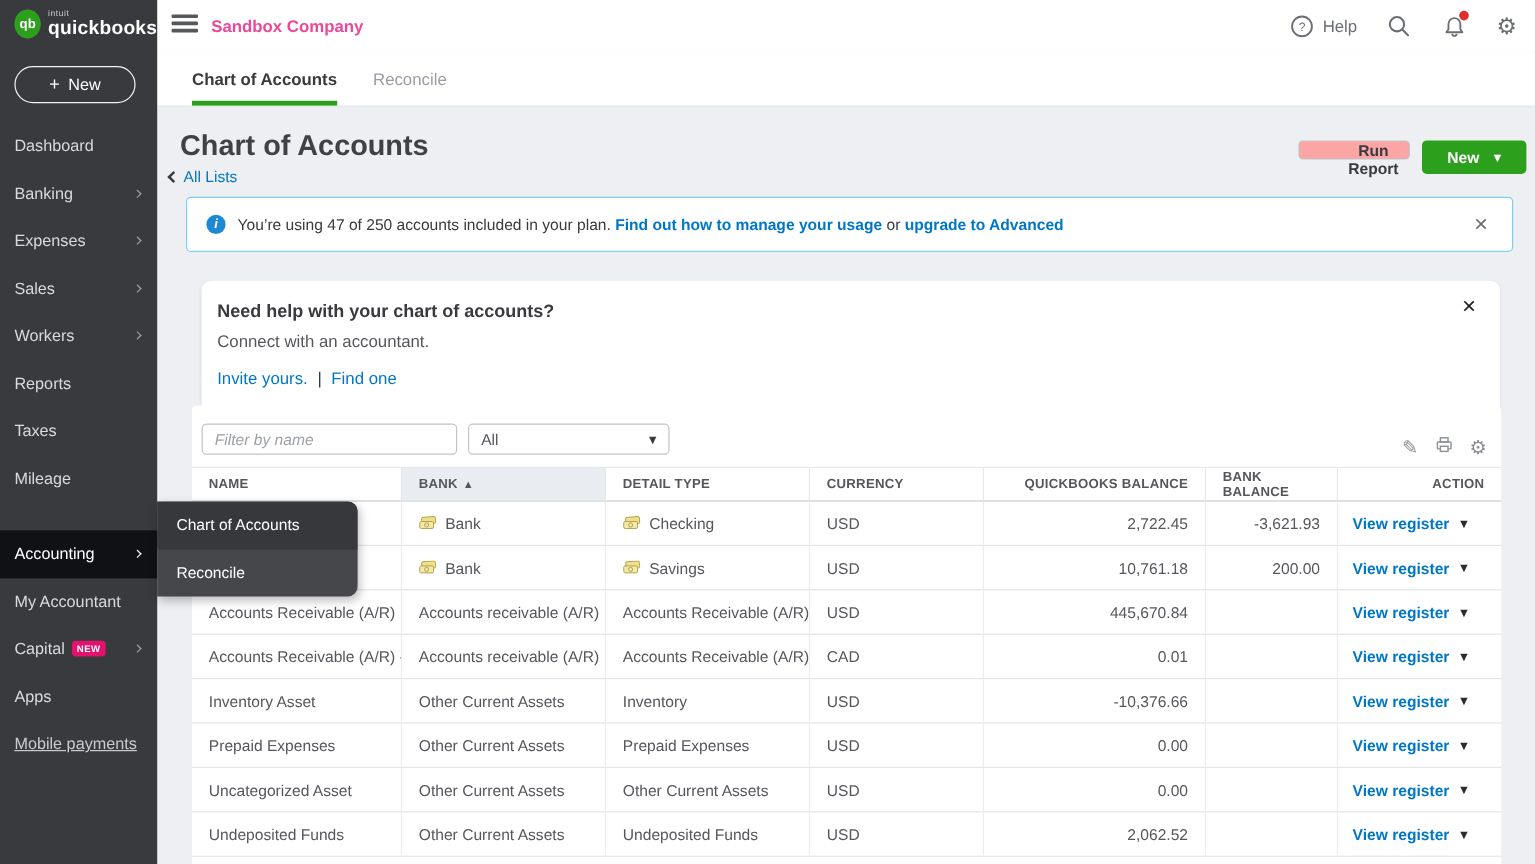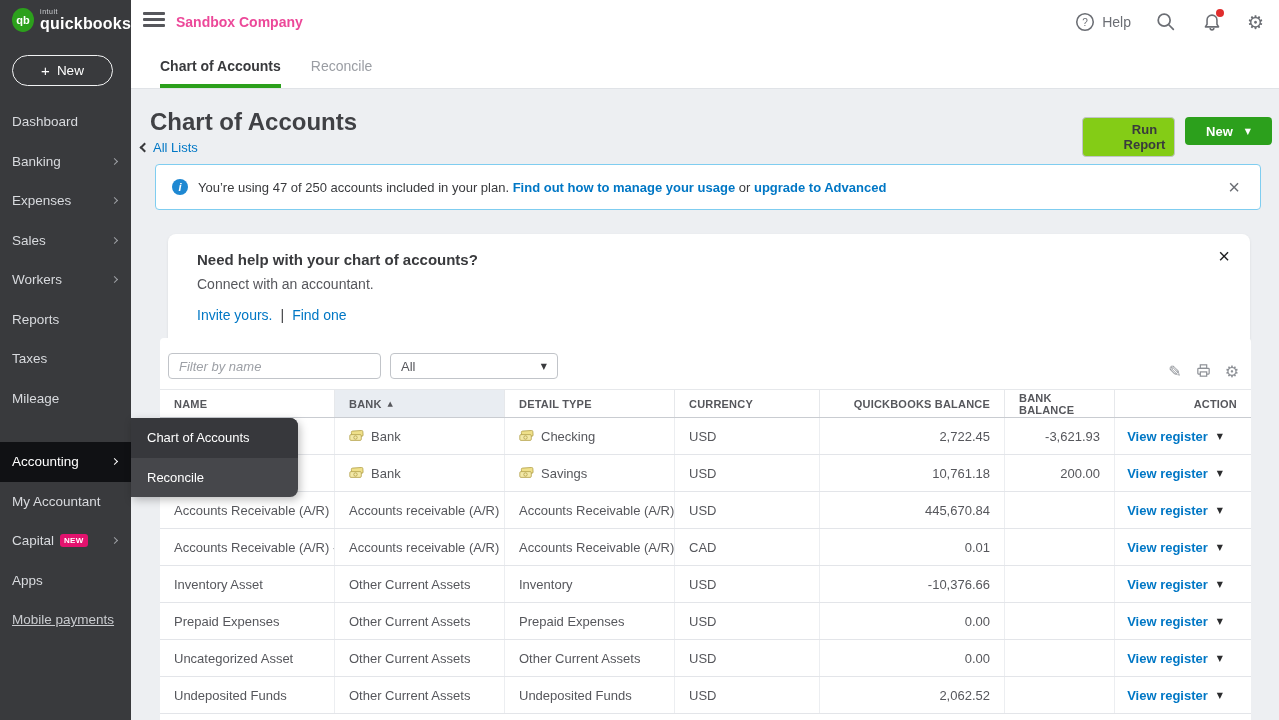--- a/index.html
+++ b/index.html
@@ -59,37 +59,37 @@
   .tab.inactive { color:#9a9da3; }
 
   .content { position:absolute; top:90px; left:0; right:0; bottom:0; background:#edeff2; }
   .page-title { position:absolute; left:19px; top:18px; font-size:24px; color:#404145; }
   .all-lists { position:absolute; left:10px; top:50px; display:flex; align-items:center; gap:5px;
     cursor:pointer; }
   .all-lists .back-chev { width:7px; height:7px; border-left:2px solid #393a3d; border-bottom:2px solid #393a3d;
     transform:rotate(45deg); }
   .all-lists .txt { color:#0077c5; font-size:13px; }
   .page-actions { position:absolute; right:7px; top:27px; display:flex; gap:10px; }
-  .btn-run { width:93px; height:40px; background:#84cc16; border:1px solid #c1c4c9; border-radius:4px;
+  .btn-run { width:93px; height:16px; background:#fca5a5; border:1px solid #c1c4c9; border-radius:4px;
     font-size:13px; font-weight:bold; color:#393a3d; cursor:pointer; font-family:"Liberation Sans", sans-serif;padding-left:32px; }
   .btn-new { width:87px; height:28px; background:#2ca01c; border:none; border-radius:4px; color:#fff;
     font-size:13px; font-weight:bold; cursor:pointer; display:flex; align-items:center; justify-content:center;
     gap:12px; font-family:"Liberation Sans", sans-serif; }
   .btn-new .caret { font-size:8px; font-family:"DejaVu Sans", sans-serif; }
 
   .banner { position:absolute; left:24px; top:74px; width:1106px; height:46px; background:#fff;
     border:1px solid #7fcdf0; border-radius:4px; display:flex; align-items:center; padding:0 16px; }
   .info-icon { width:16px; height:16px; border-radius:50%; background:#1e88d2; color:#fff; font-size:11px;
     font-weight:bold; display:flex; align-items:center; justify-content:center; margin-right:10px; font-style:italic; }
   .banner-text { font-size:13px; color:#393a3d; }
   .banner-text .blue { color:#0077c5; font-weight:bold; cursor:pointer; }
   .banner-close { margin-left:auto; font-size:20px; color:#6b6e74; cursor:pointer; line-height:1; padding:0 4px; }
 
   .help-card { position:absolute; left:37px; top:144px; width:1082px; height:112px; background:#fff;
-    border-radius:8px; box-shadow:0 1px 3px rgba(0,0,0,.08); padding:17px 16px 0 29px; }
+    border-radius:8px; box-shadow:0 1px 3px rgba(0,0,0,.08); padding:17px 16px 0 13px; }
   .hc-title { font-size:15px; font-weight:bold; color:#393a3d; margin-bottom:8px; }
   .hc-sub { font-size:14px; color:#56575c; margin-bottom:15px; }
   .hc-links { font-size:14px; color:#0077c5; display:flex; align-items:center; gap:8px; }
   .hc-links .divider { color:#393a3d; }
   .hc-links span[data-name$="link"] { cursor:pointer; }
   .hc-close { position:absolute; right:20px; top:12px; font-size:20px; color:#1c1d1f; cursor:pointer; line-height:1; }
 
   .table-card { position:absolute; left:29px; top:248px; width:1091px; bottom:0; background:#fff;
     border-radius:4px 4px 0 0; }
   .filter-row { position:absolute; left:8px; top:15px; display:flex; gap:9px; }

